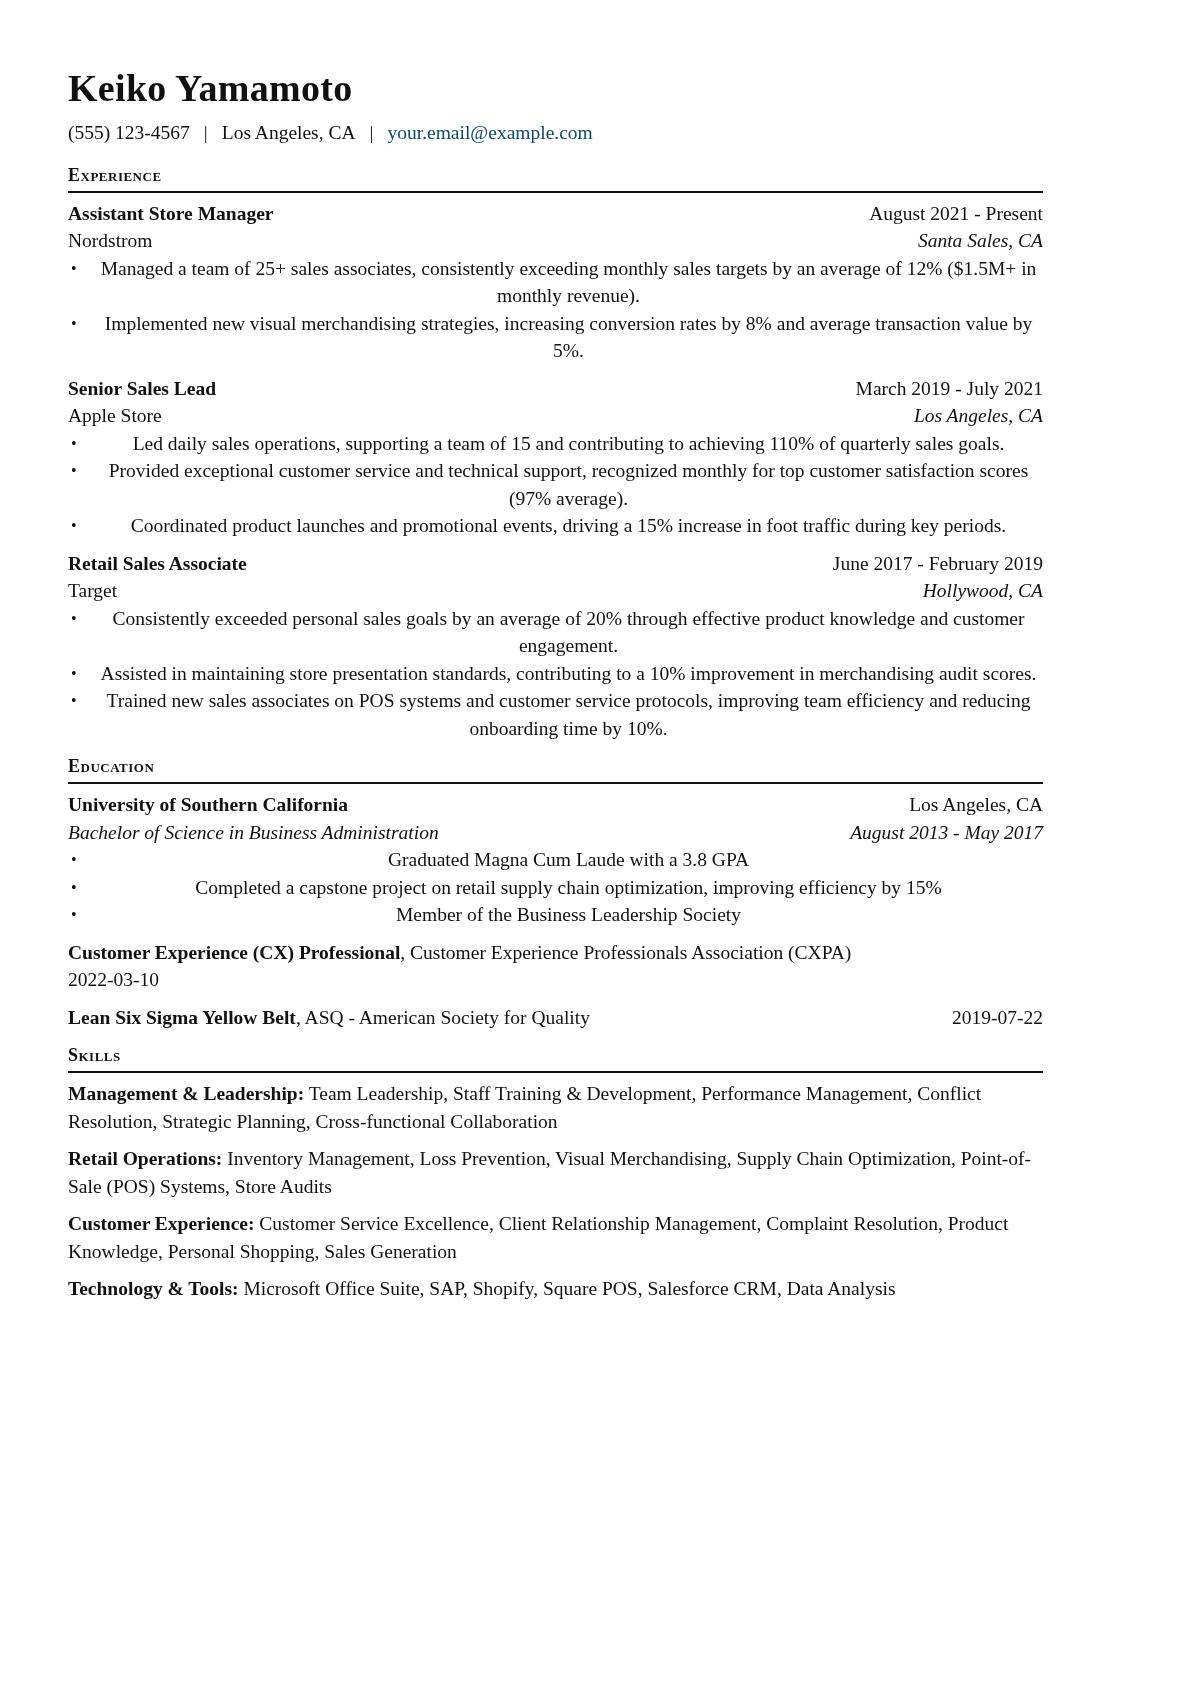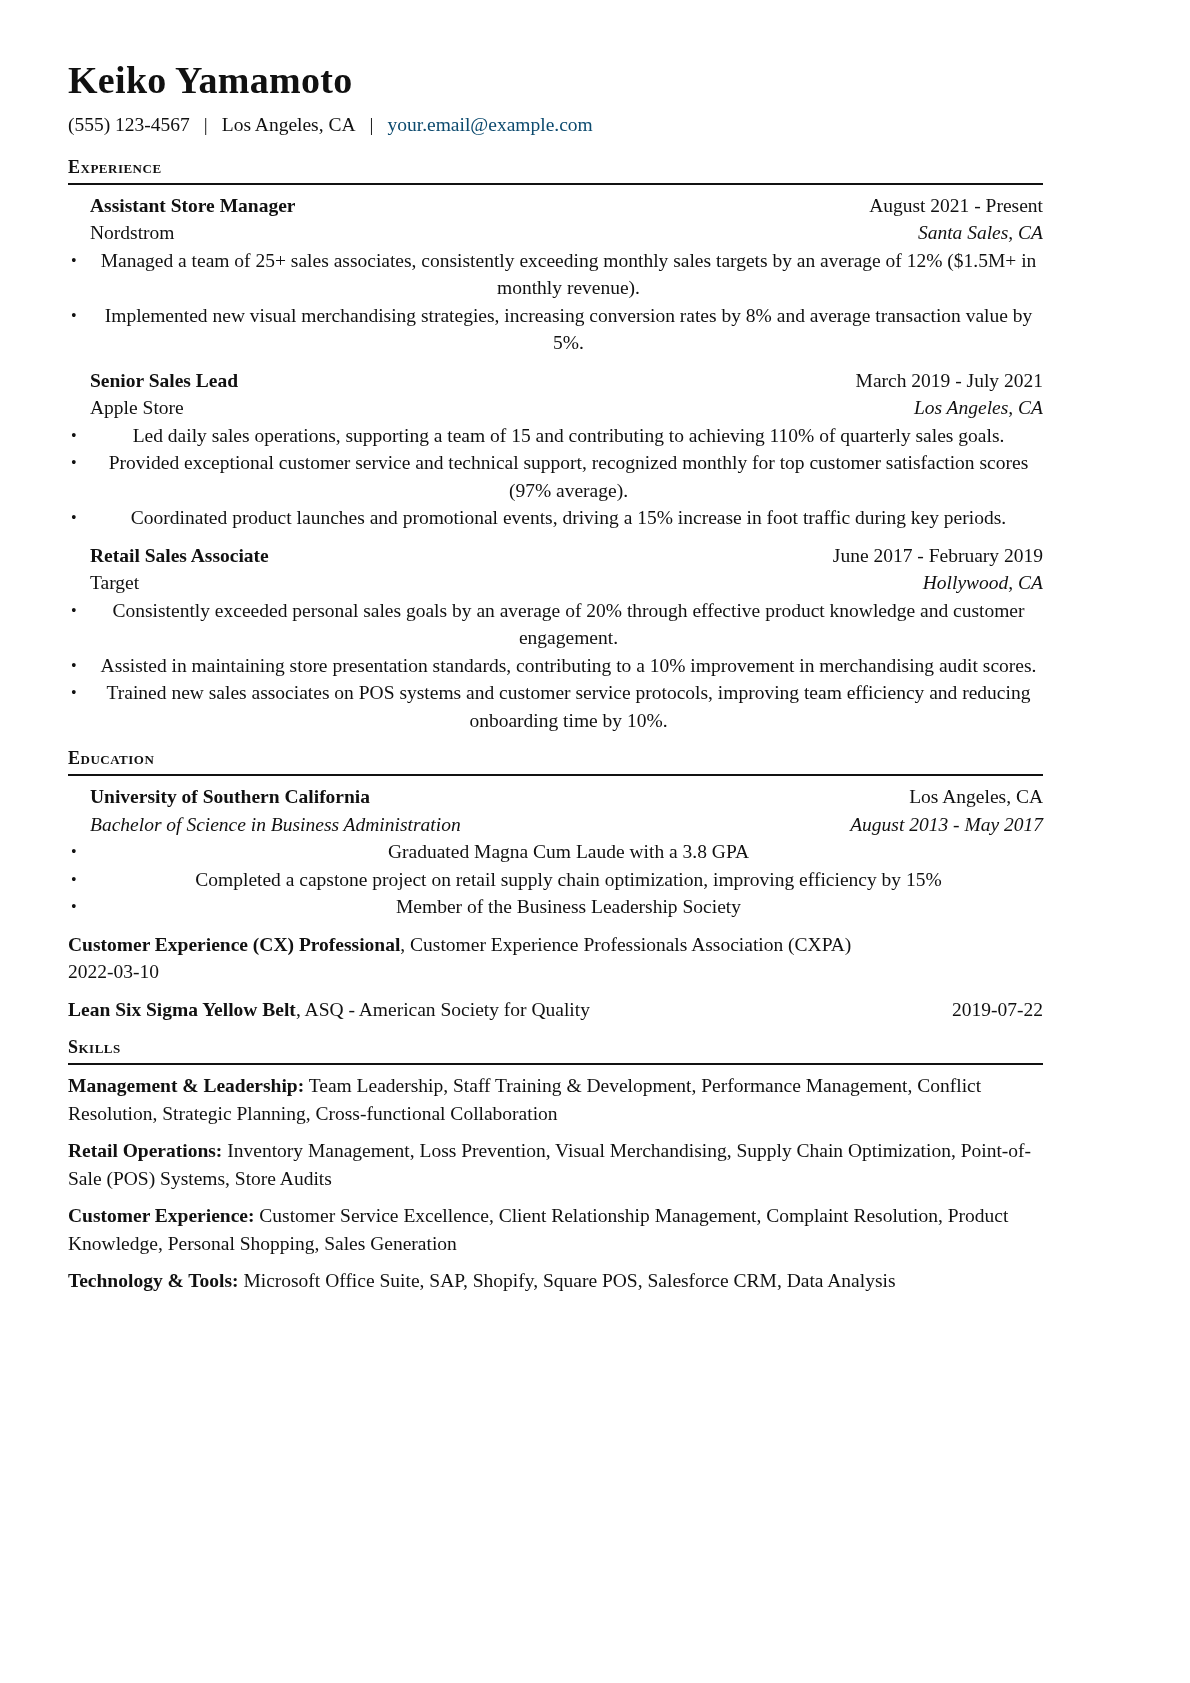--- a/index.html
+++ b/index.html
@@ -1,32 +1,32 @@
 <!DOCTYPE html>
 <html><head>
 <meta charset="utf-8">
 <style>
   html, body { margin: 0; padding: 0; background: #ffffff; }
   body {
     width: 1190px; height: 1683px; position: relative; overflow: hidden;
     font-family: "Liberation Serif", "DejaVu Serif", serif;
     color: #111111; font-size: 19.5px; line-height: 27.5px;
   }
-  .page { position: absolute; left: 68px; top: 58px; width: 975px; }
+  .page { position: absolute; left: 68px; top: 66px; width: 975px; }
   .name { font-size: 38px; font-weight: bold; line-height: 44px; margin: 0 0 9px 0; letter-spacing: 0.3px; }
   .contact { display: flex; align-items: center; margin-bottom: 14px; }
   .sep { margin: 0 14px; }
   .email { color: #0c4a6e; }
   .section-title {
     font-size: 18px; font-weight: bold; font-variant: small-caps; letter-spacing: 0.5px;
     line-height: 28px; padding-bottom: 2px; border-bottom: 2px solid #111111; margin: 0 0 7px 0;
   }
   .section { margin-bottom: 9px; }
   .entry { margin-bottom: 10px; }
-  .row { display: flex; justify-content: space-between; align-items: baseline; margin-left: 22px; }
+  .row { display: flex; justify-content: space-between; align-items: baseline; }
   .bold { font-weight: bold; }
   .ital { font-style: italic; }
   ul { margin: 0; padding: 0 0 0 26px; list-style: none; }
   li { position: relative; text-align: center; }
   li::before { content: "\2022"; position: absolute; left: -23px; top: 0; font-size: 16px; }
   .cert { margin-bottom: 10px; }
   .cert-row { display: flex; justify-content: space-between; align-items: baseline; }
   .skill { margin-bottom: 10px; }
 </style>
 </head>

